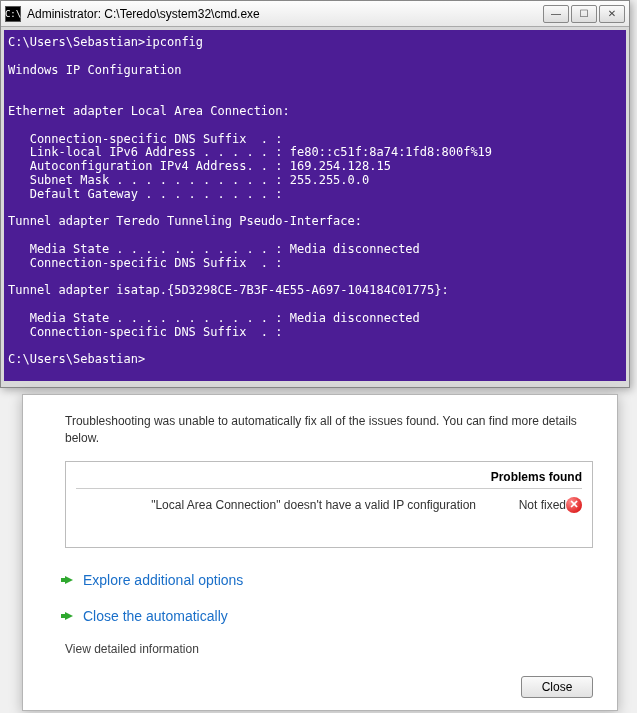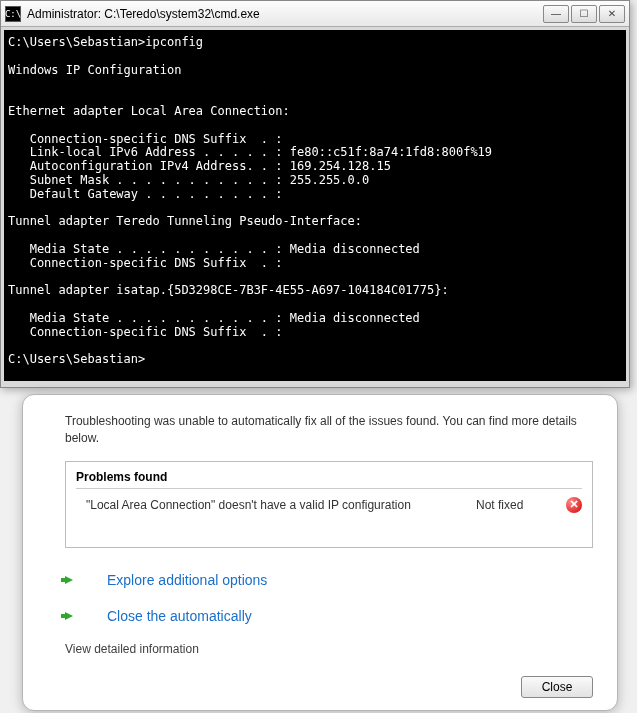--- a/index.html
+++ b/index.html
@@ -44,53 +44,54 @@
   .win-btn {
     width: 26px; height: 18px;
     border: 1px solid #888;
     background: linear-gradient(#fafafa,#ddd);
     font-size: 10px;
     display:flex; align-items:center; justify-content:center;
     border-radius: 2px;
     color:#444;
   }
   .cmd-body {
-    background: #000000;
+    background: #4c1d95;
     color: #fff;
     font-family: "Consolas","Lucida Console", monospace;
     font-size: 12px;
     padding: 6px 8px 14px 4px;
     white-space: pre;
     line-height: 1.15;
     border-top: 3px solid #d9d9d9;
     border-left: 3px solid #d9d9d9;
     border-right: 3px solid #d9d9d9;
     border-bottom: 6px solid #d9d9d9;
     min-height: 340px;
   }
 
   .ts-window {
     width: 596px;
     margin: 6px 0 0 22px;
     background: #fff;
     border: 1px solid #b5b5b5;
-    border-radius: 12px;
+    border-radius: 0;
     padding: 18px 24px 12px 42px;
     box-shadow: 0 2px 12px rgba(0,0,0,0.25);
   }
   .ts-desc {
     font-size: 12px;
     color: #333;
     margin-bottom: 14px;
     line-height: 1.4;
   }
   .ts-box {
     border: 1px solid #bcbcbc;
     padding: 8px 10px 34px 10px;
     margin-bottom: 18px;
+    text-align: right;
   }
   .ts-box-header {
     font-weight: bold;
     font-size: 12px;
     border-bottom: 1px solid #ccc;
     padding-bottom: 4px;
     margin-bottom: 8px;
   }
   .ts-row {
     display: flex;
@@ -104,21 +105,21 @@
     width: 16px; height:16px;
     border-radius:50%;
     background: radial-gradient(circle at 30% 30%, #ff8a8a, #d40000);
     position: relative;
     display:flex;align-items:center;justify-content:center;
     color:#fff; font-size:11px; font-weight:bold;
   }
   .ts-link {
     display:flex;
     align-items:center;
-    gap: 28px;
+    gap: 4px;
     font-size: 14px;
     color: #1a6fc9;
     cursor: pointer;
     padding: 6px 0 14px 0;
   }
   .arrow-icon {
     width: 14px; height: 14px;
     display:inline-block;
     position:relative;
   }

